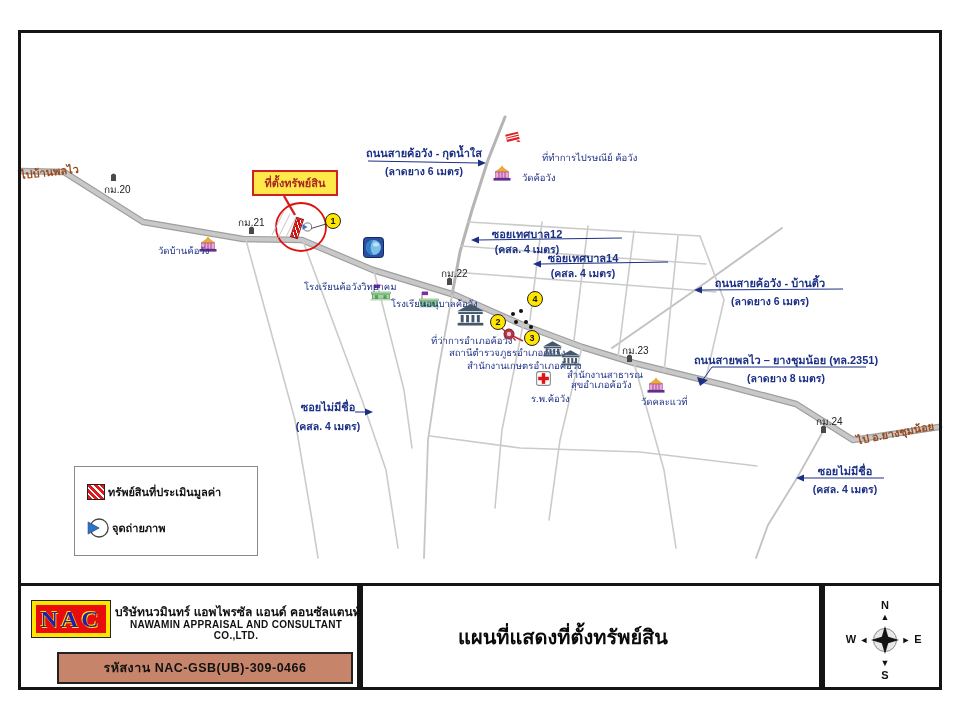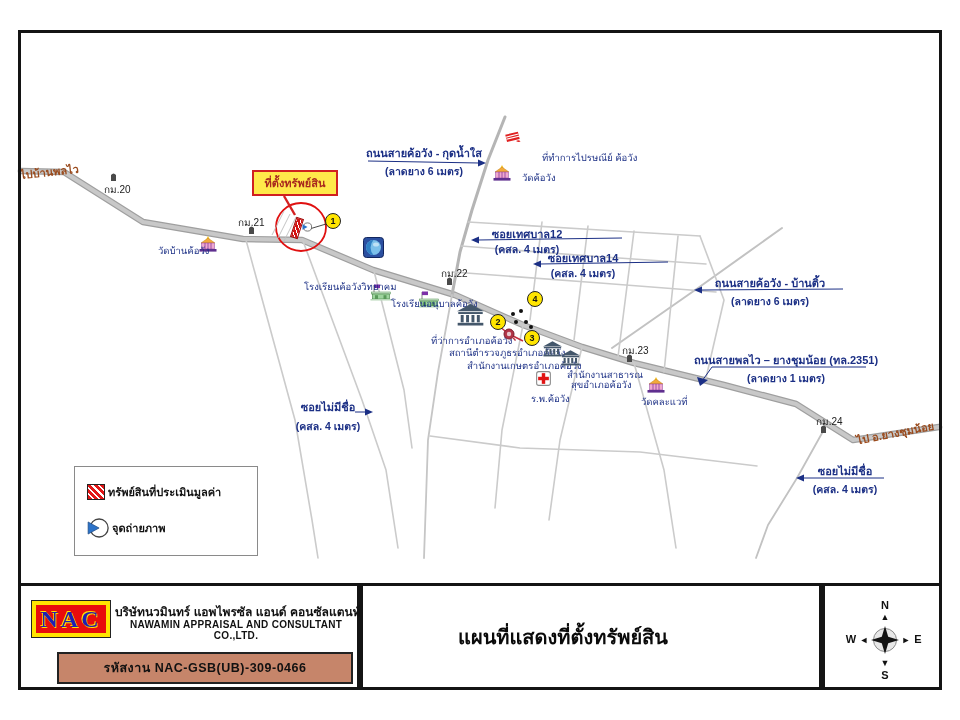--- a/index.html
+++ b/index.html
@@ -243,21 +243,21 @@
         </svg></div>
       <div class="roadlabel" style="left: 424px; top: 144px;">ถนนสายค้อวัง - กุดน้ำใส</div>
       <div class="roadsub" style="left: 424px; top: 163px;">(ลาดยาง 6 เมตร)</div>
       <div class="roadlabel" style="left: 527px; top: 225px;">ซอยเทศบาล12</div>
       <div class="roadsub" style="left: 527px; top: 241px;">(คสล. 4 เมตร)</div>
       <div class="roadlabel" style="left: 583px; top: 249px;">ซอยเทศบาล14</div>
       <div class="roadsub" style="left: 583px; top: 265px;">(คสล. 4 เมตร)</div>
       <div class="roadlabel" style="left: 770px; top: 274px;">ถนนสายค้อวัง - บ้านติ้ว</div>
       <div class="roadsub" style="left: 770px; top: 293px;">(ลาดยาง 6 เมตร)</div>
       <div class="roadlabel" style="left: 786px; top: 351px;">ถนนสายพลไว – ยางชุมน้อย (ทล.2351)</div>
-      <div class="roadsub" style="left: 786px; top: 370px;">(ลาดยาง 1 เมตร)</div>
+      <div class="roadsub" style="left: 786px; top: 370px;">(ลาดยาง 8 เมตร)</div>
       <div class="roadlabel" style="left: 328px; top: 398px;">ซอยไม่มีชื่อ</div>
       <div class="roadsub" style="left: 328px; top: 418px;">(คสล. 4 เมตร)</div>
       <div class="roadlabel" style="left: 845px; top: 462px;">ซอยไม่มีชื่อ</div>
       <div class="roadsub" style="left: 845px; top: 481px;">(คสล. 4 เมตร)</div>
       <div class="dirlabel" style="left: 20px; top: 163px; transform: rotate(-6deg);">ไปบ้านพลไว</div>
       <div class="dirlabel" style="left: 856px; top: 424px; transform: rotate(-11deg);">ไป อ.ยางชุมน้อย</div>
       <div class="cmp" style="left: 333px; top: 221px;">1</div>
       <div class="cmp" style="left: 498px; top: 322px;">2</div>
       <div class="cmp" style="left: 532px; top: 338px;">3</div>
       <div class="cmp" style="left: 535px; top: 299px;">4</div>

